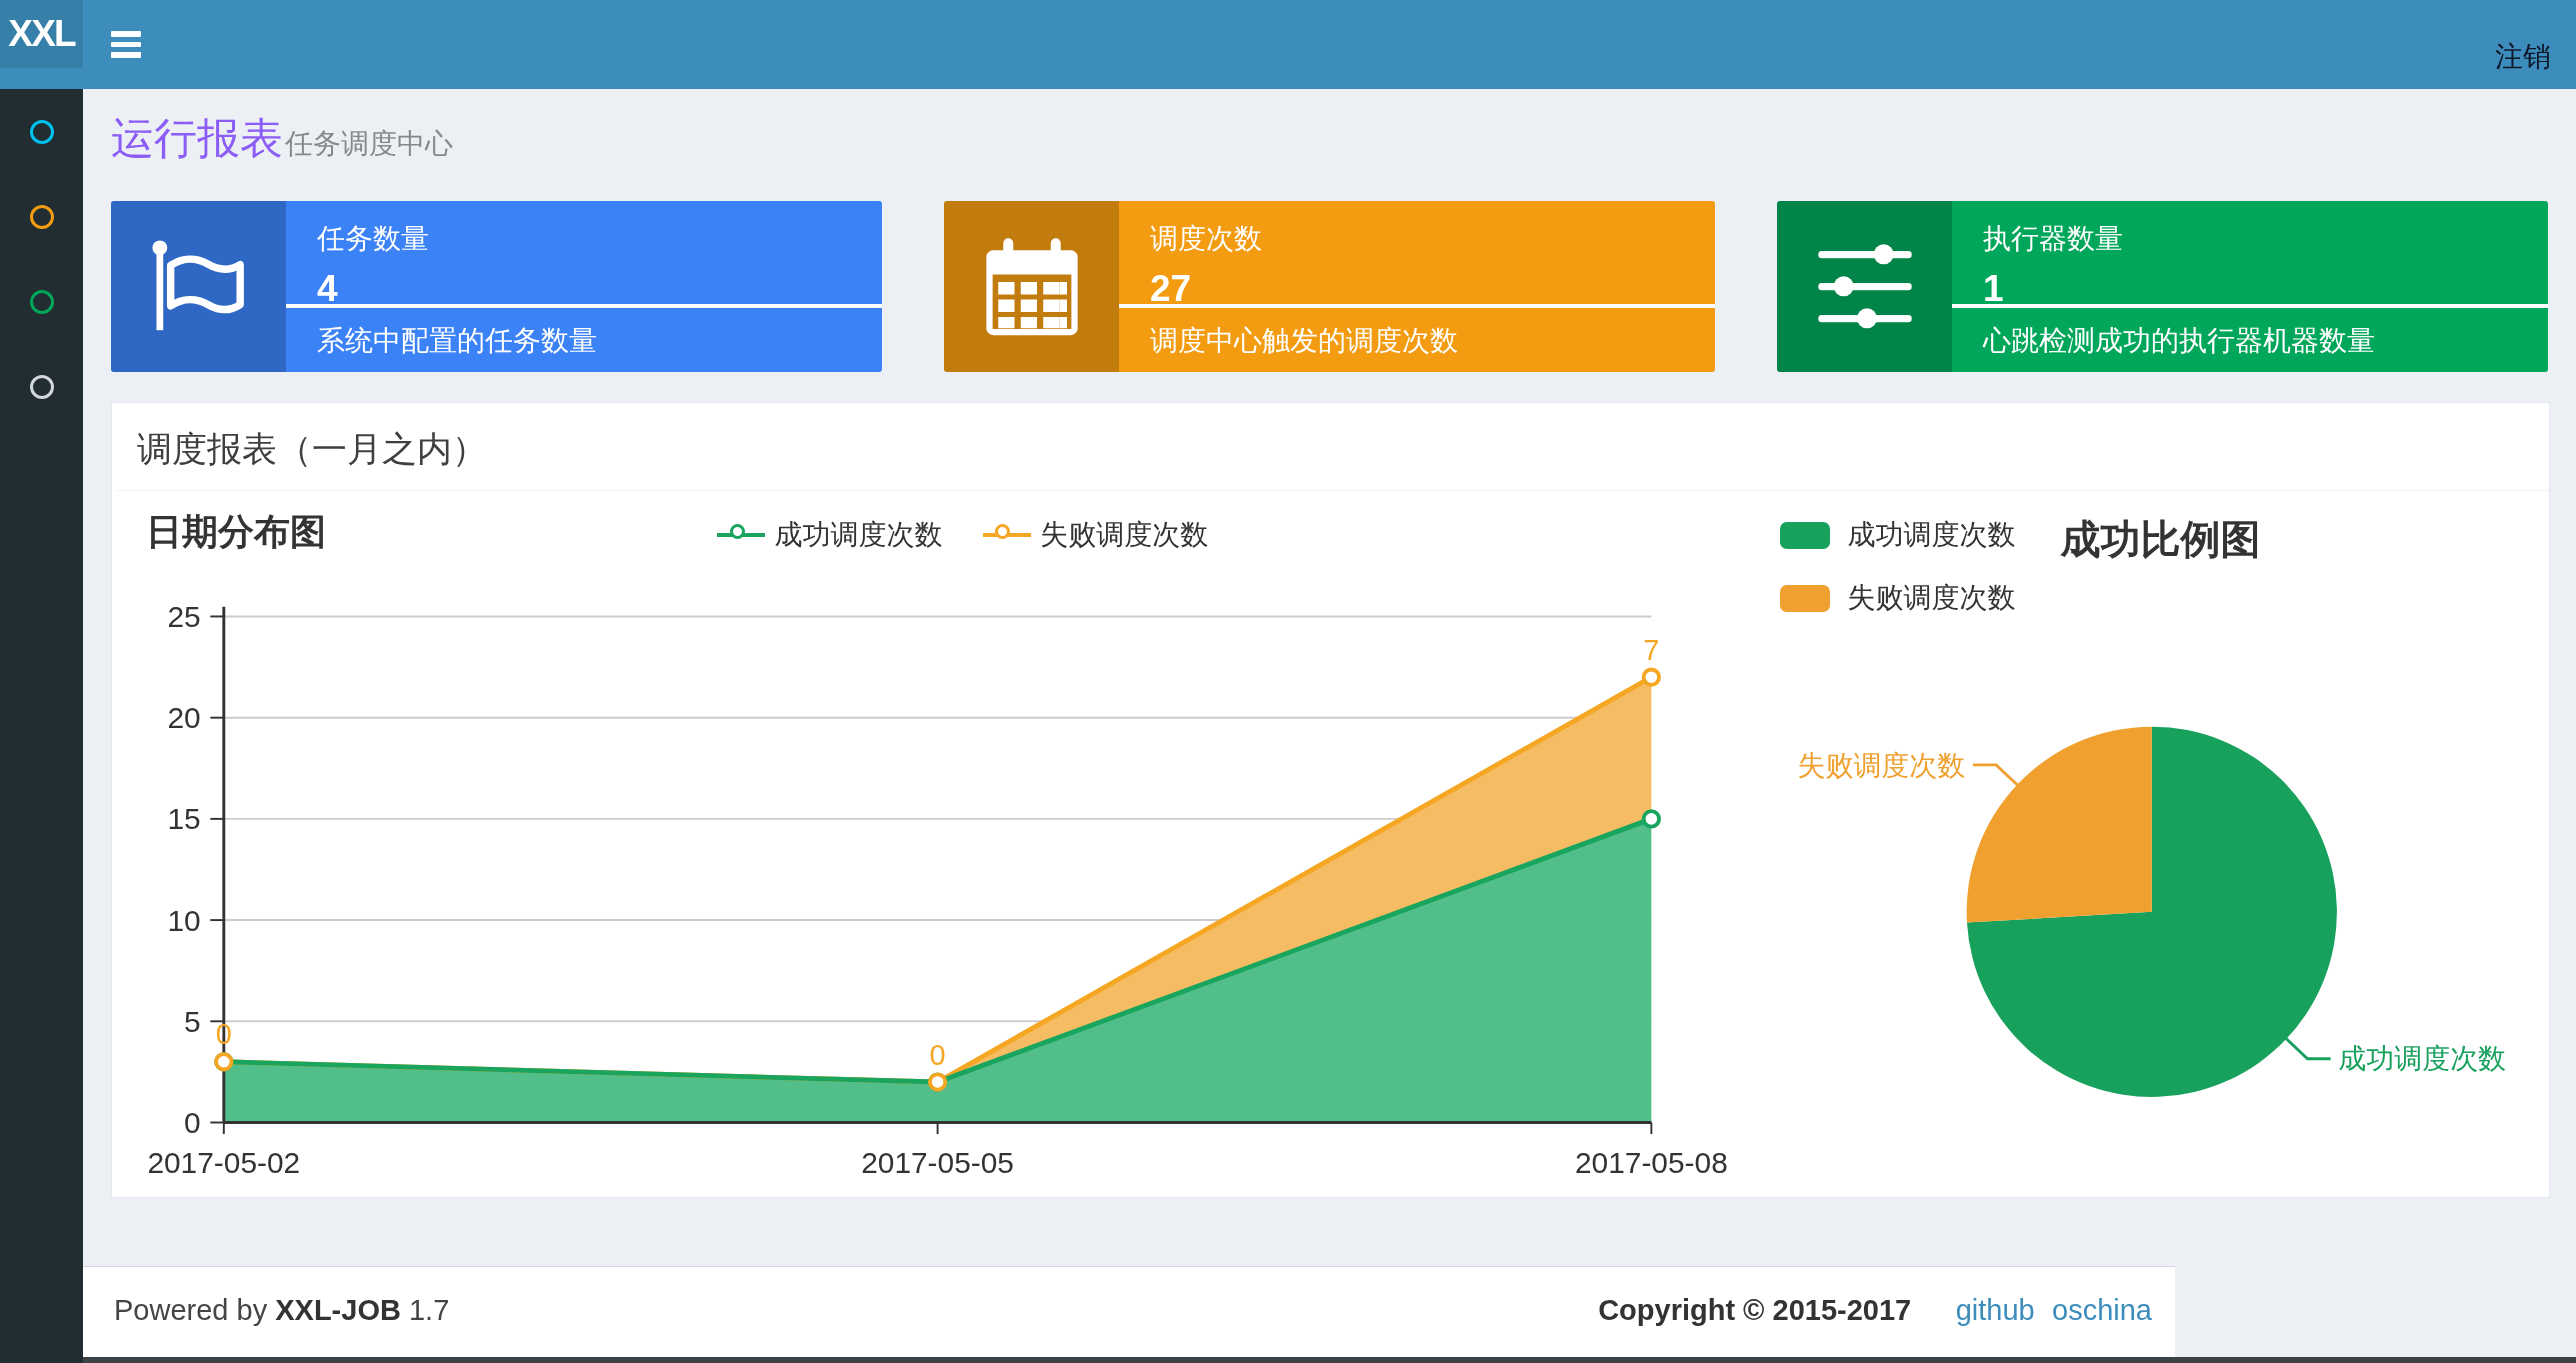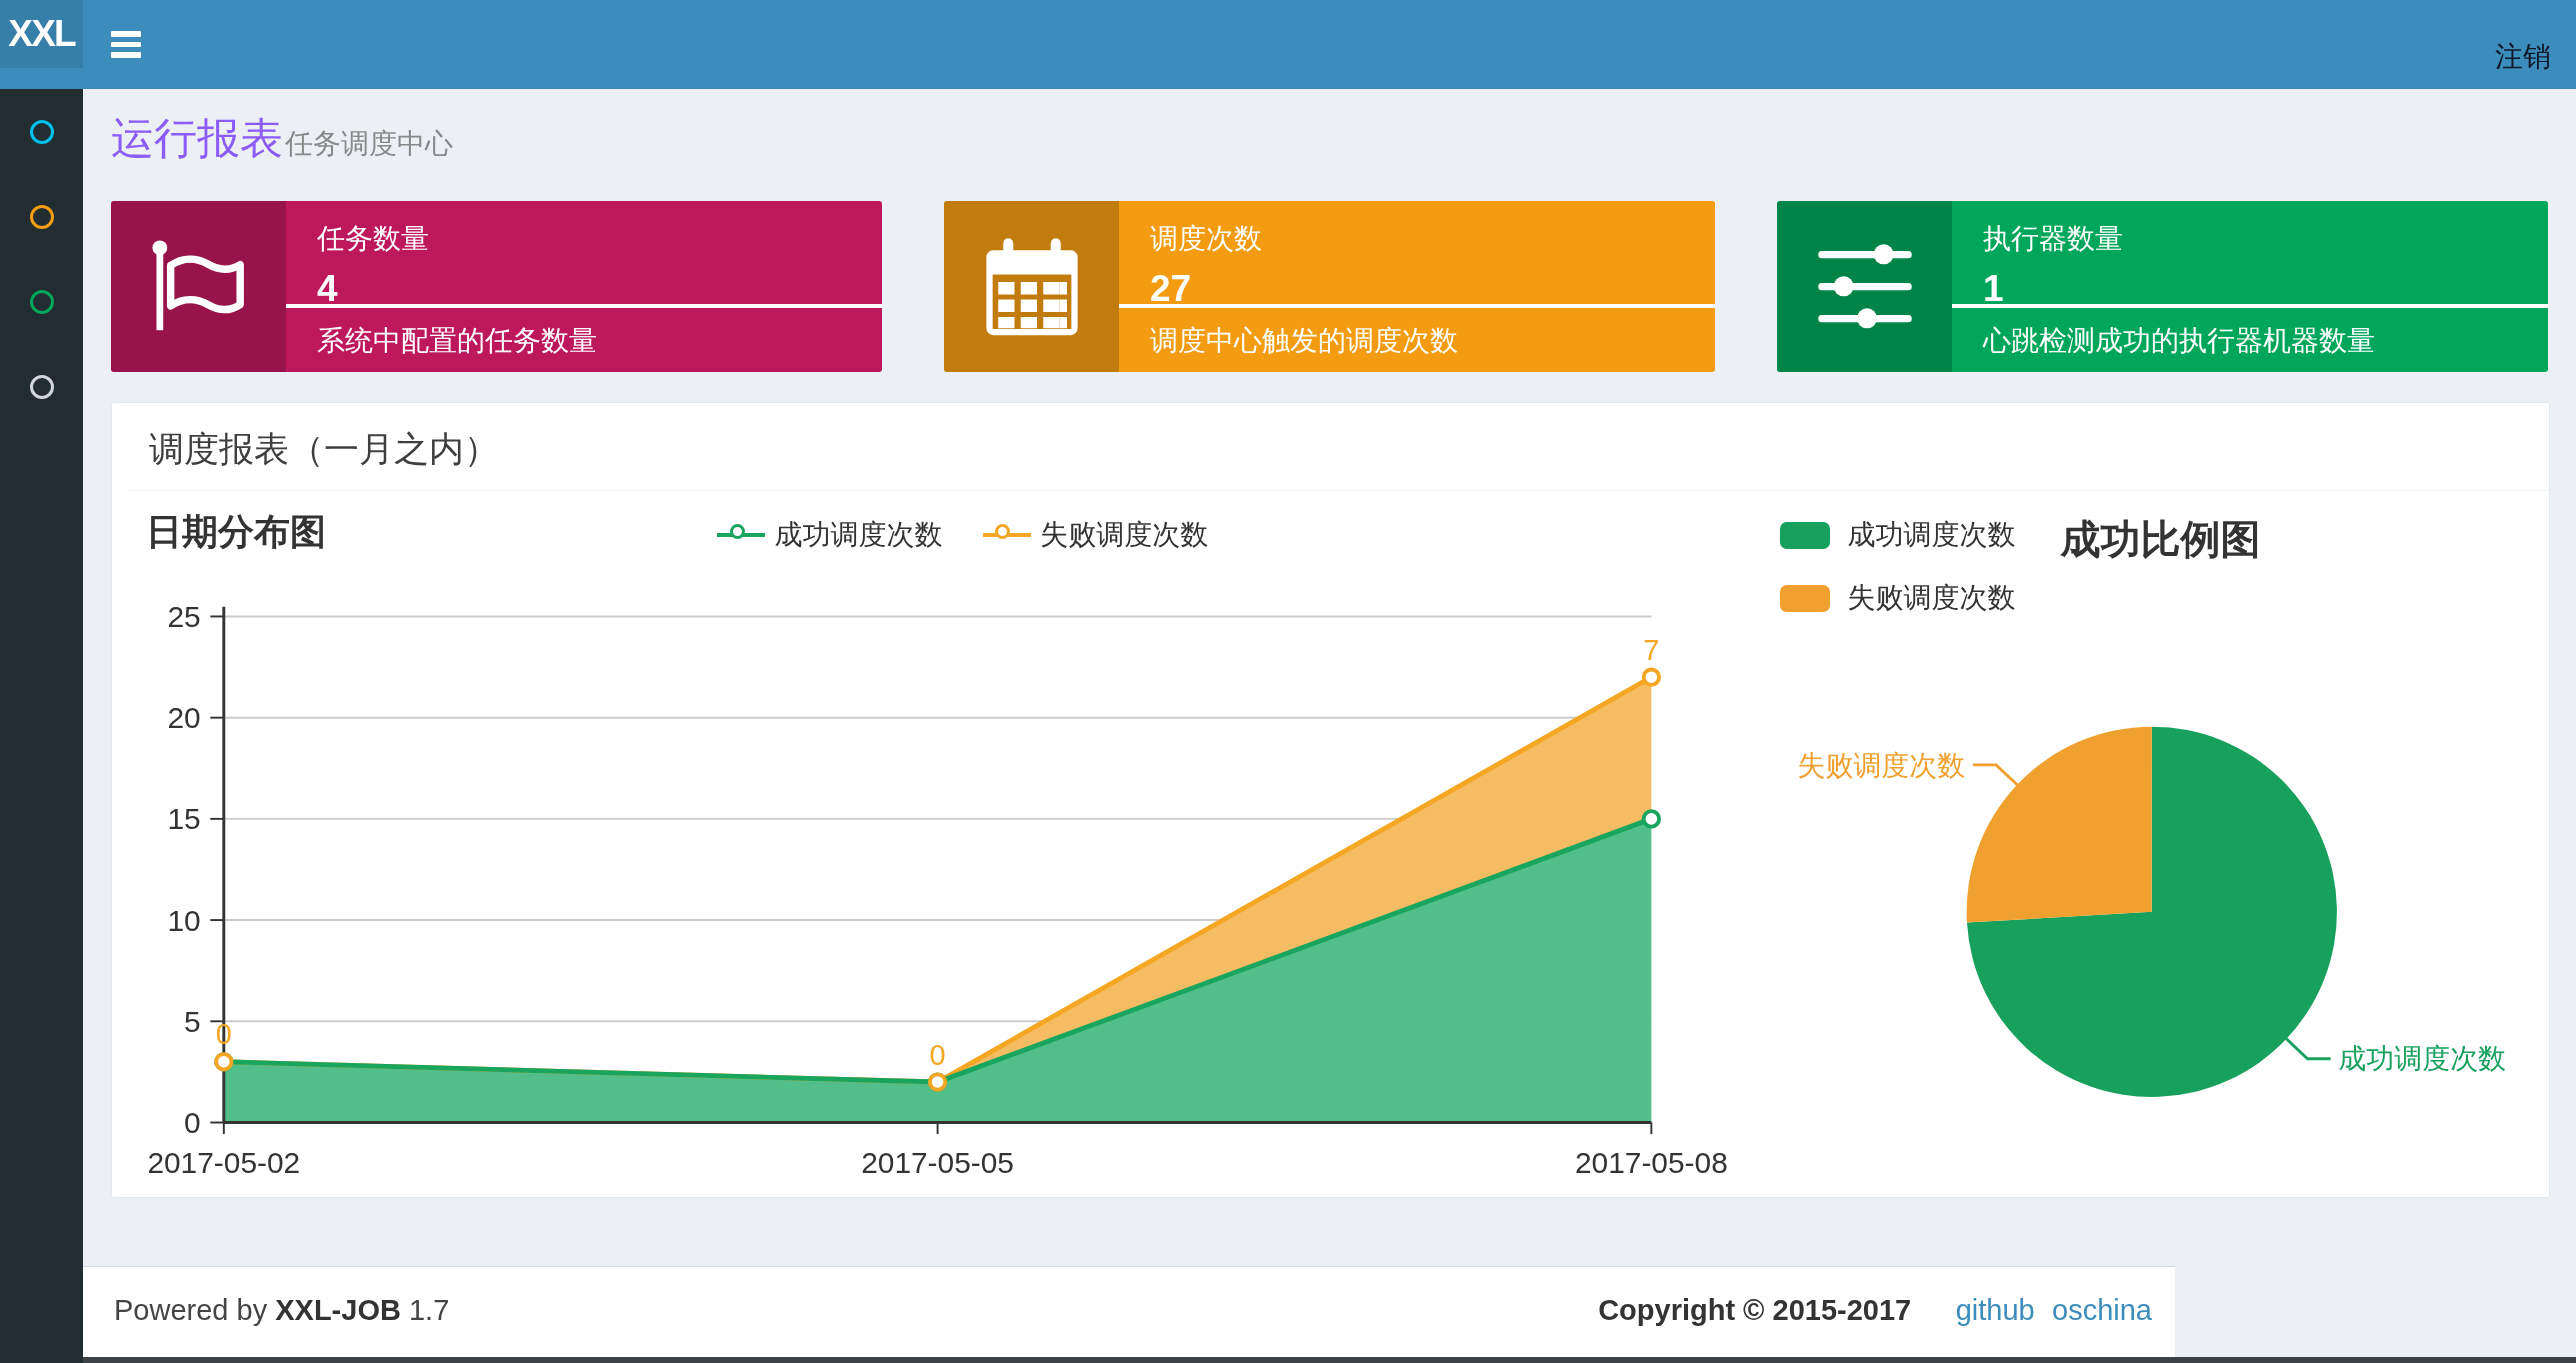--- a/index.html
+++ b/index.html
@@ -37,21 +37,21 @@
                border-radius:2.9px 0 0 2.9px; display:flex; align-items:center; justify-content:center; }
   .card-body { position:absolute; left:175px; top:0; right:0; bottom:0; padding:19px 0 0 31px; }
   .card-label { font-size:28px; }
   .card-value { font-size:37px; font-weight:bold; margin-top:9.6px; }
   .card-line { position:absolute; left:175px; top:103px; right:0; height:3.9px; background:#fff; }
   .card-desc { position:absolute; left:206px; top:121px; font-size:28px; }
 
   
   .panel { position:absolute; left:28px; top:313px; width:2439px; height:796px; background:#fff;
            border:1px solid #e4e8ee; border-radius:2.9px; }
-  .panel-header { position:absolute; left:16px; top:0; right:0; height:88px; border-bottom:1.9px solid #f0f2f5; }
+  .panel-header { position:absolute; left:4px; top:0; right:0; height:88px; border-bottom:1.9px solid #f0f2f5; }
   .panel-title { position:absolute; left:21px; top:23px; font-size:35px; font-weight:500; color:#3f3f3f; }
   .panel-body { position:absolute; left:0; top:88px; right:0; bottom:0; }
 
   .line-chart-area { position:absolute; left:0; top:0; width:1629px; height:707px; }
   .chart-title { font-size:36px; font-weight:bold; color:#333; }
   .lc-title { position:absolute; left:34px; top:17.4px; }
   .line-legend { position:absolute; left:605px; top:25px; display:flex; gap:40px; }
   .lg-item { display:flex; align-items:center; gap:9.6px; cursor:pointer; }
   .lg-item .txt { font-size:28px; color:#333; }
   .lmark { position:relative; width:48px; height:23px; }
@@ -111,21 +111,21 @@
     </div>
 
   <div class="content">
 
     <div class="page-title">
       <h1>运行报表</h1><small>任务调度中心</small>
     </div>
 
     <div class="cards">
 
-      <div class="card" style="left: 0px; background-color: #be185d;">
+      <div class="card" style="left: 0px; background-color: #3b82f6;">
         <div class="card-icon">
           <svg width="108" height="100" viewBox="0 0 160 148" fill="none">
             <circle cx="22" cy="16" r="11" fill="#fff"></circle>
             <rect x="17" y="16" width="10" height="122" fill="#fff"></rect>
             <path d="M38 42 C 56 30, 76 30, 93 40 C 110 50, 126 50, 141 41 L141 100 C 126 110, 110 110, 93 100 C 76 90, 56 90, 38 102 Z" stroke="#fff" stroke-width="11" fill="none" stroke-linejoin="round"></path>
           </svg>
         </div>
         <div class="card-body">
           <div class="card-label">任务数量</div>
           <div class="card-value">4</div>

